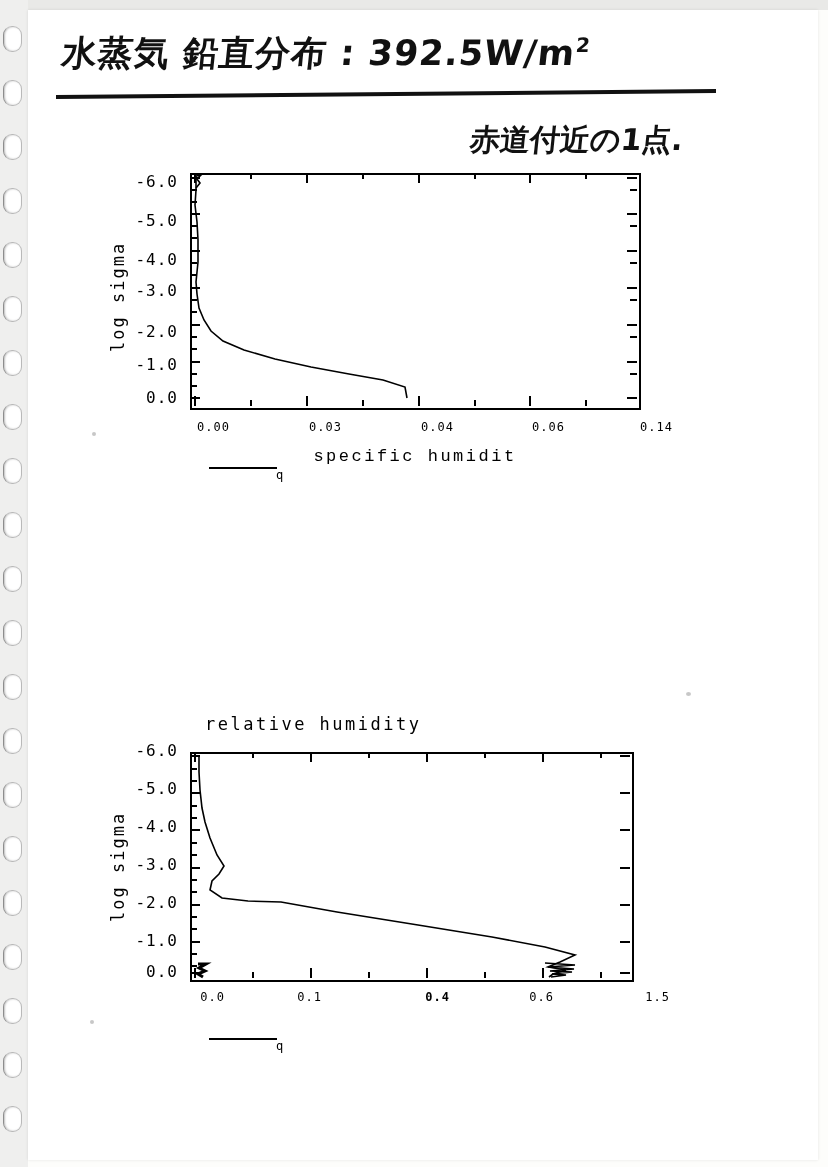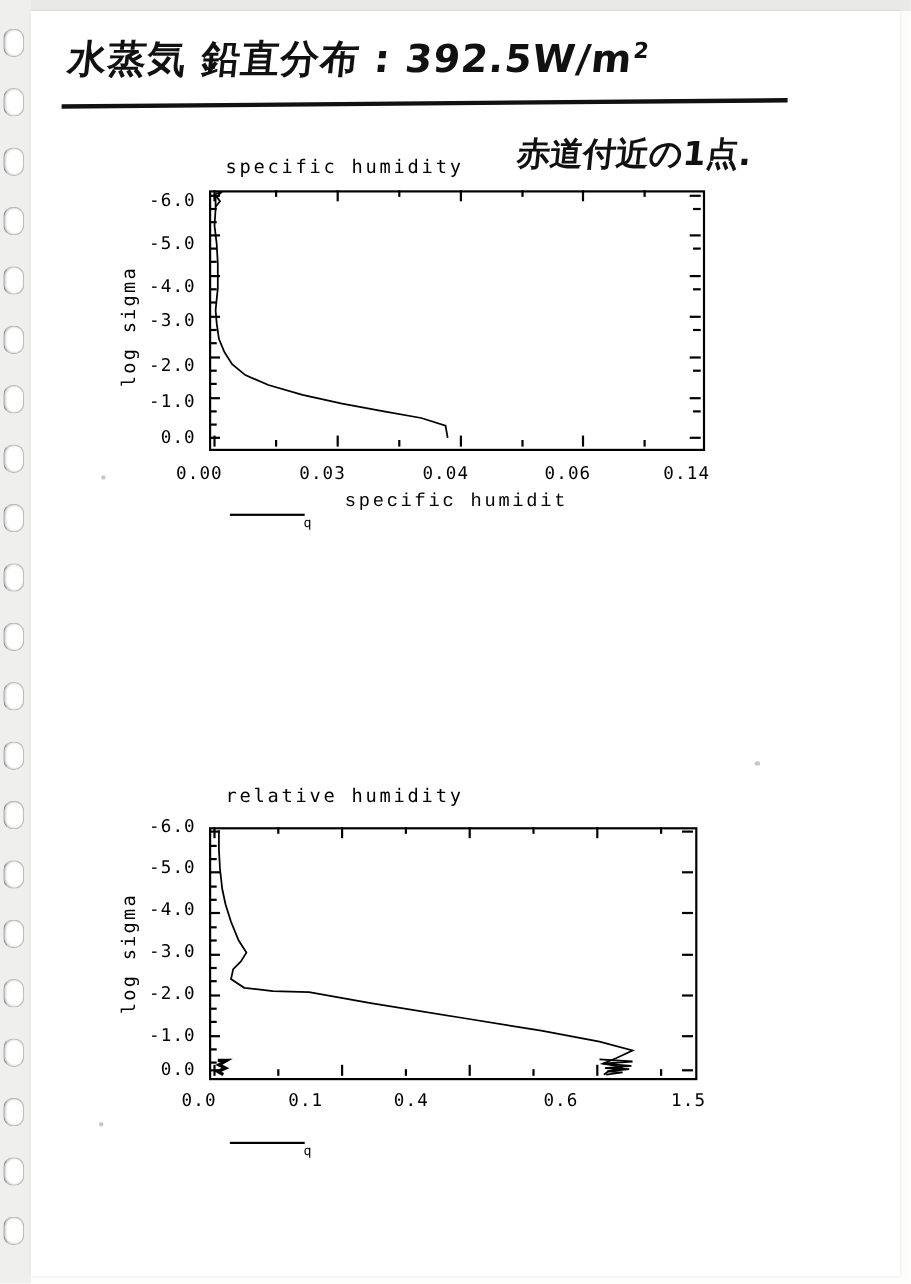--- a/index.html
+++ b/index.html
@@ -119,23 +119,23 @@
   }
   .ytick-label {
     position: absolute;
     font-size: 16px;
     letter-spacing: 1px;
     text-align: right;
     white-space: nowrap;
   }
   .xtick-label {
     position: absolute;
-    font-size: 16px;
+    font-size: 12px;
     letter-spacing: 1px;
-    text-align: left;
+    text-align: right;
     white-space: nowrap;
   }
   .xaxis-title {
     position: absolute;
     font-size: 17px;
     letter-spacing: 2.5px;
     white-space: nowrap;
     text-align: center;
   }
   .legend-line {
@@ -194,21 +194,20 @@
   <div class="speck" style="left:90px;  top:1020px; width:4px; height:4px;"></div>
 
   <div id="handwriting-title">
     <span>水蒸気 鉛直分布 : 392.5W/m</span><span class="sup">2</span>
   </div>
   <div id="title-underline"></div>
   <div id="handwriting-sub">赤道付近の1点.</div>
 
   <div class="figure" id="figure-specific-humidity" style="left:0; top:0; width:828px; height:520px;">
 
-    <div class="plot-title" style="left:205px; top:142px;">specific humidity</div>
 
     <div class="axes" style="left:190px; top:173px; width:447px; height:233px;"></div>
 
     <div class="ylabel" style="left:108px; top:352px;">log sigma</div>
 
     <div class="ytick-label" style="left:116px; top:172px; width:62px;">-6.0</div>
     <div class="ytick-label" style="left:116px; top:211px; width:62px;">-5.0</div>
     <div class="ytick-label" style="left:116px; top:250px; width:62px;">-4.0</div>
     <div class="ytick-label" style="left:116px; top:281px; width:62px;">-3.0</div>
     <div class="ytick-label" style="left:116px; top:322px; width:62px;">-2.0</div>
@@ -305,21 +304,21 @@
     <div class="ytick-label" style="left:116px; top:741px; width:62px;">-6.0</div>
     <div class="ytick-label" style="left:116px; top:779px; width:62px;">-5.0</div>
     <div class="ytick-label" style="left:116px; top:817px; width:62px;">-4.0</div>
     <div class="ytick-label" style="left:116px; top:855px; width:62px;">-3.0</div>
     <div class="ytick-label" style="left:116px; top:893px; width:62px;">-2.0</div>
     <div class="ytick-label" style="left:116px; top:931px; width:62px;">-1.0</div>
     <div class="ytick-label" style="left:116px; top:962px; width:62px;">0.0</div>
 
     <div class="xtick-label" style="left:165px; top:990px; width:60px;">0.0</div>
     <div class="xtick-label" style="left:262px; top:990px; width:60px;">0.1</div>
-    <div class="xtick-label" style="left:358px; top:990px; width:60px;">0.4</div>
+    <div class="xtick-label" style="left:390px; top:990px; width:60px;font-weight:bold;">0.4</div>
     <div class="xtick-label" style="left:494px; top:990px; width:60px;">0.6</div>
     <div class="xtick-label" style="left:610px; top:990px; width:60px;">1.5</div>
 
 
     <div class="legend-line" style="left:209px; top:1038px; width:68px;"></div>
     <div class="legend-label" style="left:276px; top:1039px;">q</div>
 
     <svg class="curve" width="828" height="1167">
 
       <g stroke="#000" stroke-width="2">

